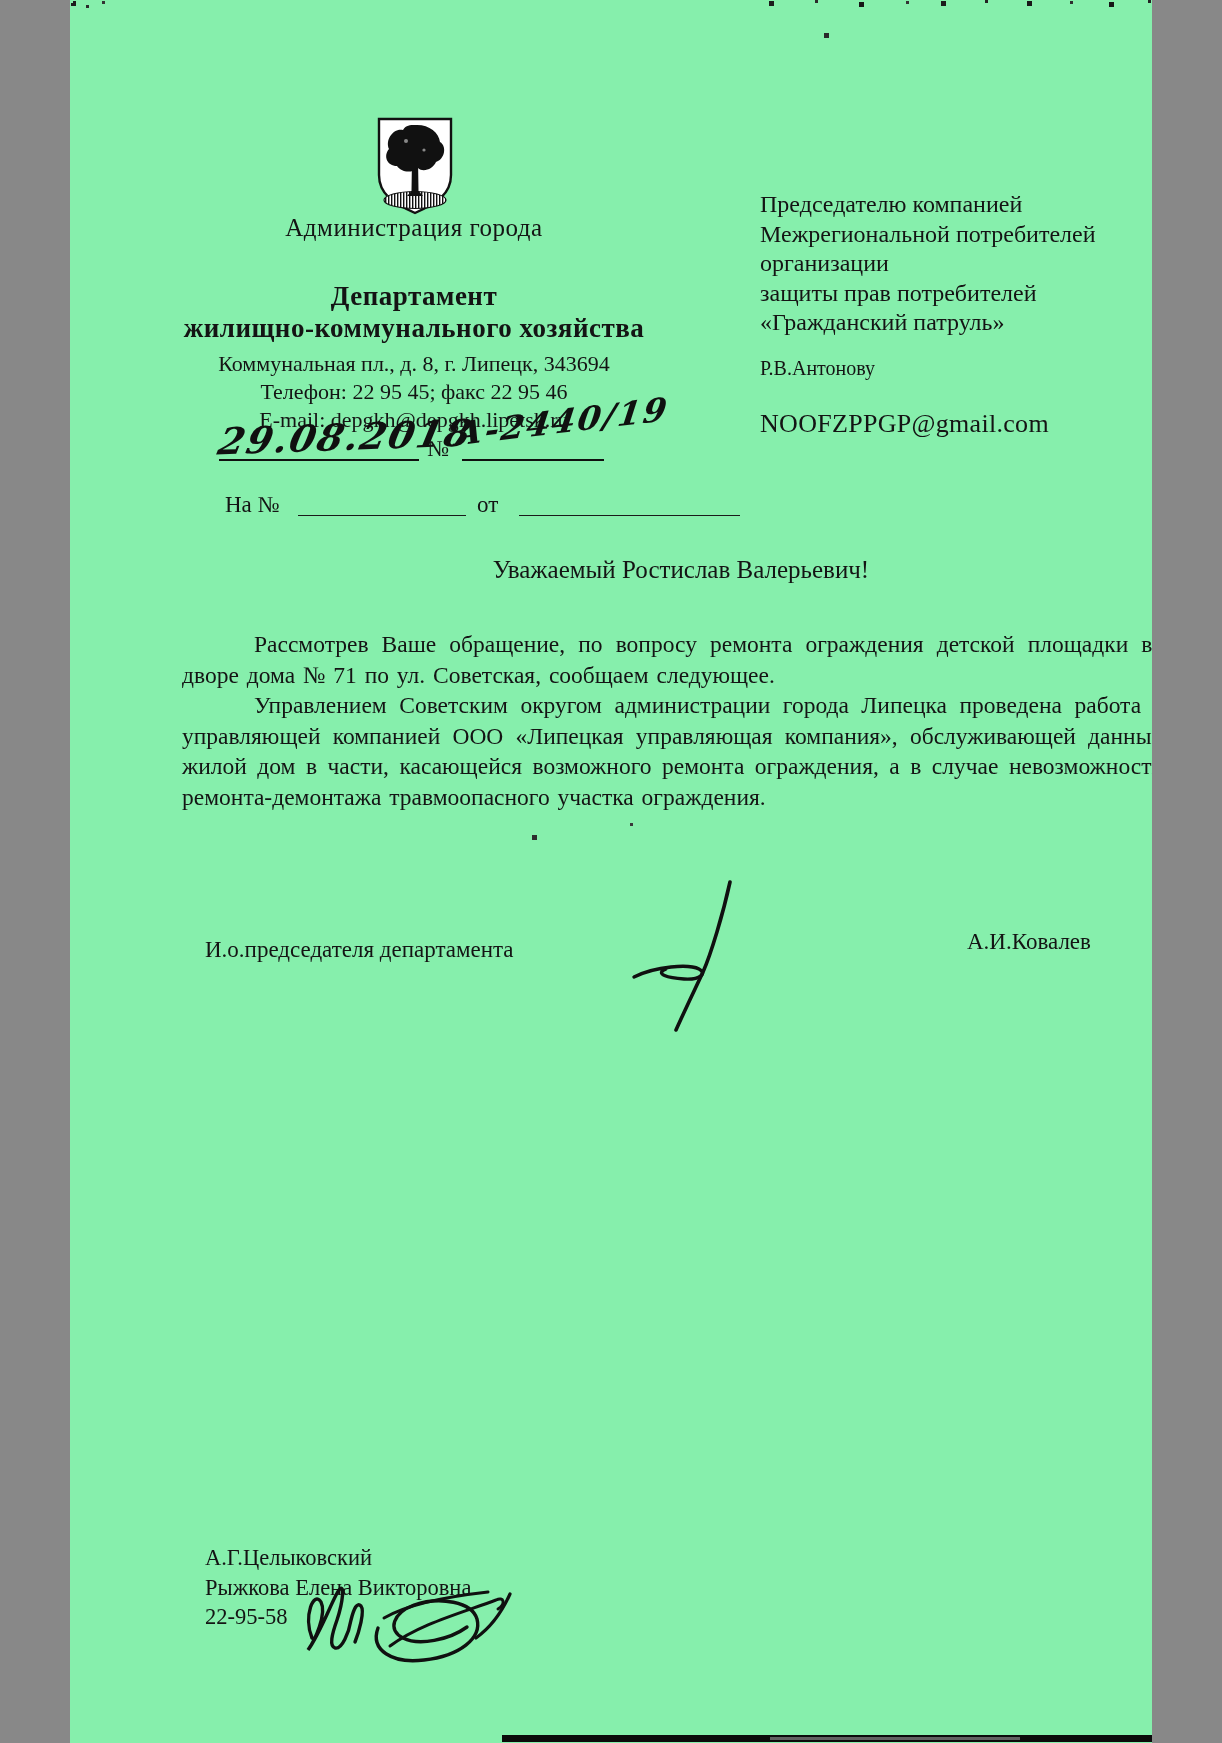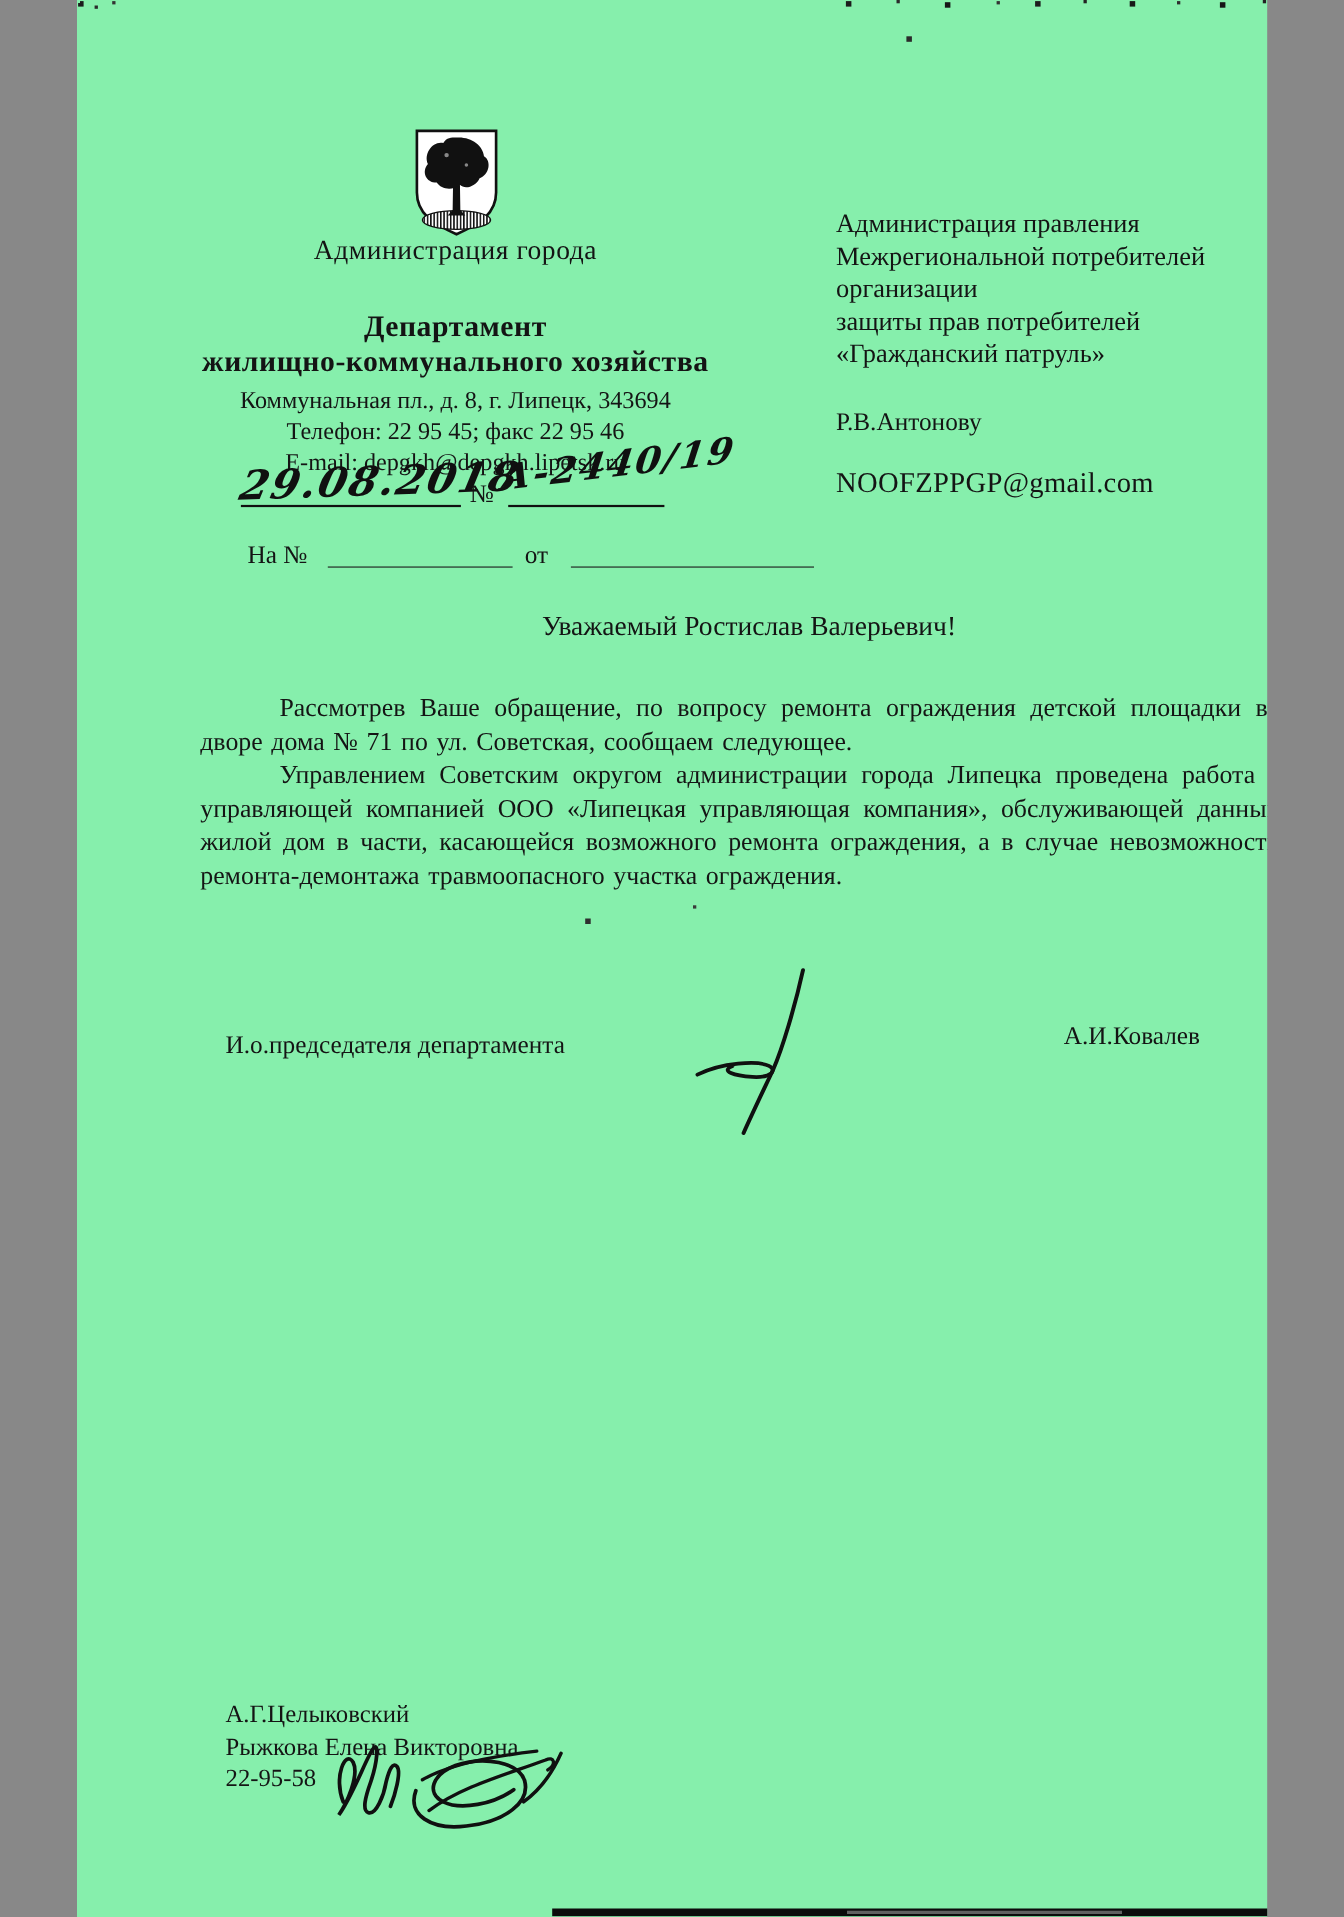--- a/index.html
+++ b/index.html
@@ -28,21 +28,21 @@
     transform:skewX(-14deg);
     white-space:nowrap;
   }
   .ink-line{border-bottom:2.5px solid #101010;height:0;}
 
   .ref-label{font-size:23px;}
   .thin-line{border-bottom:1.8px solid #1a1a1a;height:0;}
 
   
   .addressee{left:690px;top:190px;width:445px;font-size:24px;line-height:29.5px;}
-  .addressee-name{margin-top:31px;font-size:23px;}
+  .addressee-name{margin-top:16px;font-size:20px;}
   .addressee-email{margin-top:26px;font-size:26px;letter-spacing:0.3px;}
 
   .salutation{left:0;top:556px;width:1222px;text-align:center;font-size:25px;}
 
   .body-text{left:112px;top:629px;width:982px;font-size:23.5px;line-height:30.6px;
     text-align:justify;}
   .body-text p{margin:0;text-indent:72px;word-spacing:2px;}
 
   .sig-label{left:135px;top:937px;font-size:23px;}
   .sig-name{left:897px;top:929px;font-size:23px;}
@@ -100,21 +100,21 @@
   <div class="abs ref-label" style="left:357px;top:436px;">№</div>
   <div class="abs ink-line" style="left:392px;top:459px;width:142px;"></div>
   <div class="abs hand" style="left:388px;top:402px;font-size:33px;transform:skewX(-14deg) rotate(-7deg);">А-2440/19</div>
 
   <div class="abs ref-label" style="left:155px;top:492px;">На №</div>
   <div class="abs thin-line" style="left:228px;top:515px;width:168px;"></div>
   <div class="abs ref-label" style="left:407px;top:492px;">от</div>
   <div class="abs thin-line" style="left:449px;top:515px;width:221px;"></div>
 
   <div class="abs addressee">
-    <div>Администрация правления</div>
+    <div>Председателю компанией</div>
     <div>Межрегиональной потребителей</div>
     <div>организации</div>
     <div>защиты прав потребителей</div>
     <div>«Гражданский патруль»</div>
     <div class="addressee-name">Р.В.Антонову</div>
     <div class="addressee-email">NOOFZPPGP@gmail.com</div>
   </div>
 
   <div class="abs salutation">Уважаемый Ростислав Валерьевич!</div>
 

